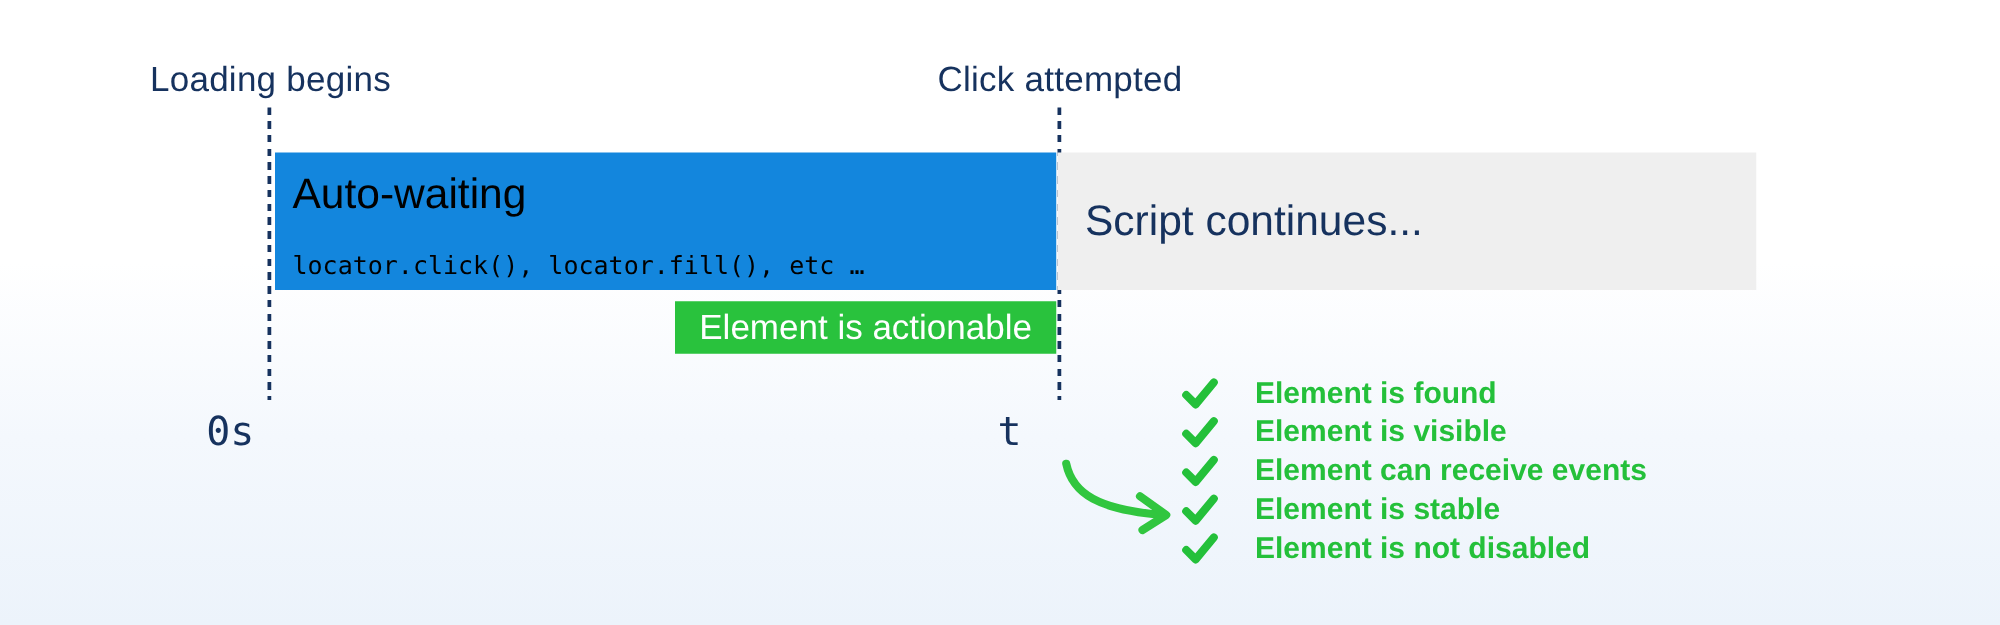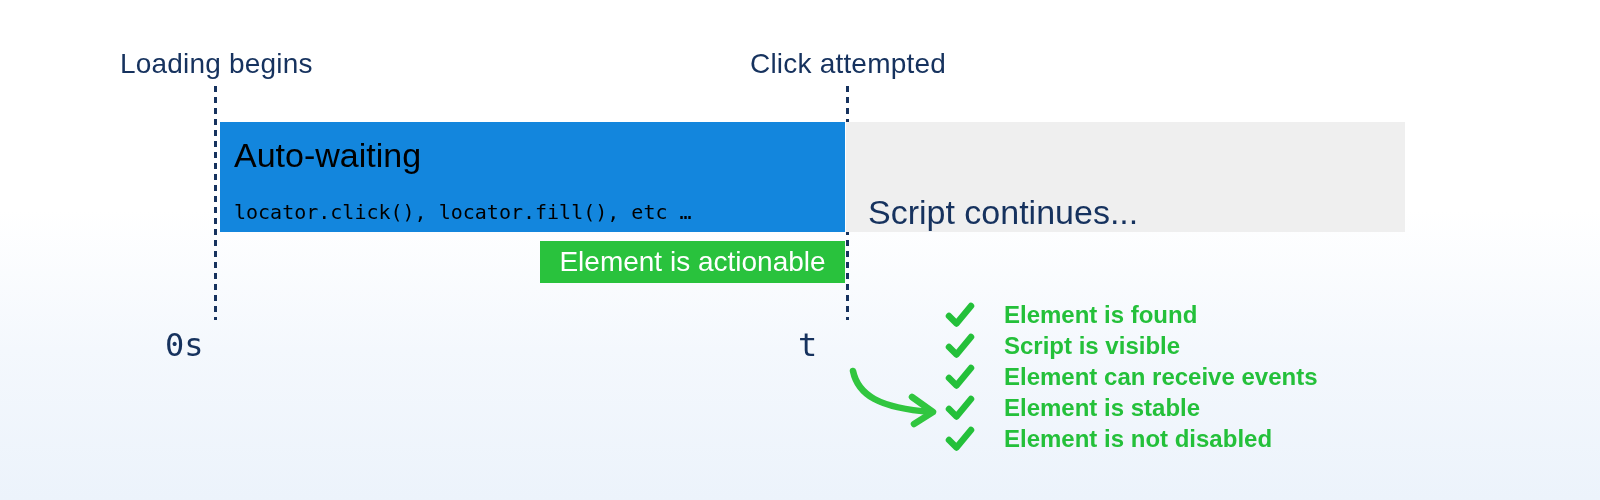--- a/index.html
+++ b/index.html
@@ -60,21 +60,21 @@
     font-size: 20px;
     line-height: 34px;
     margin-top: 20px;
     white-space: nowrap;
   }
   .box-script {
     left: 846px;
     width: 559px;
     background: #efefef;
     display: flex;
-    align-items: flex-end;
+    align-items: center;
     padding-left: 22px;
   }
   .box-script .box-title {
     color: #16325e;
     font-size: 34px;
     font-weight: 400;
     white-space: nowrap;
   }
   .badge {
     position: absolute;
@@ -168,21 +168,21 @@
     <li>
       <svg class="check-icon" width="30" height="26" viewBox="0 0 30 26">
         <polyline points="4,14 11.5,21.5 26,4" stroke="#24c03a" stroke-width="6.5" stroke-linecap="round" stroke-linejoin="round" fill="none"></polyline>
       </svg>
       <span class="check-text">Element is found</span>
     </li>
     <li>
       <svg class="check-icon" width="30" height="26" viewBox="0 0 30 26">
         <polyline points="4,14 11.5,21.5 26,4" stroke="#24c03a" stroke-width="6.5" stroke-linecap="round" stroke-linejoin="round" fill="none"></polyline>
       </svg>
-      <span class="check-text">Script is visible</span>
+      <span class="check-text">Element is visible</span>
     </li>
     <li>
       <svg class="check-icon" width="30" height="26" viewBox="0 0 30 26">
         <polyline points="4,14 11.5,21.5 26,4" stroke="#24c03a" stroke-width="6.5" stroke-linecap="round" stroke-linejoin="round" fill="none"></polyline>
       </svg>
       <span class="check-text">Element can receive events</span>
     </li>
     <li>
       <svg class="check-icon" width="30" height="26" viewBox="0 0 30 26">
         <polyline points="4,14 11.5,21.5 26,4" stroke="#24c03a" stroke-width="6.5" stroke-linecap="round" stroke-linejoin="round" fill="none"></polyline>

